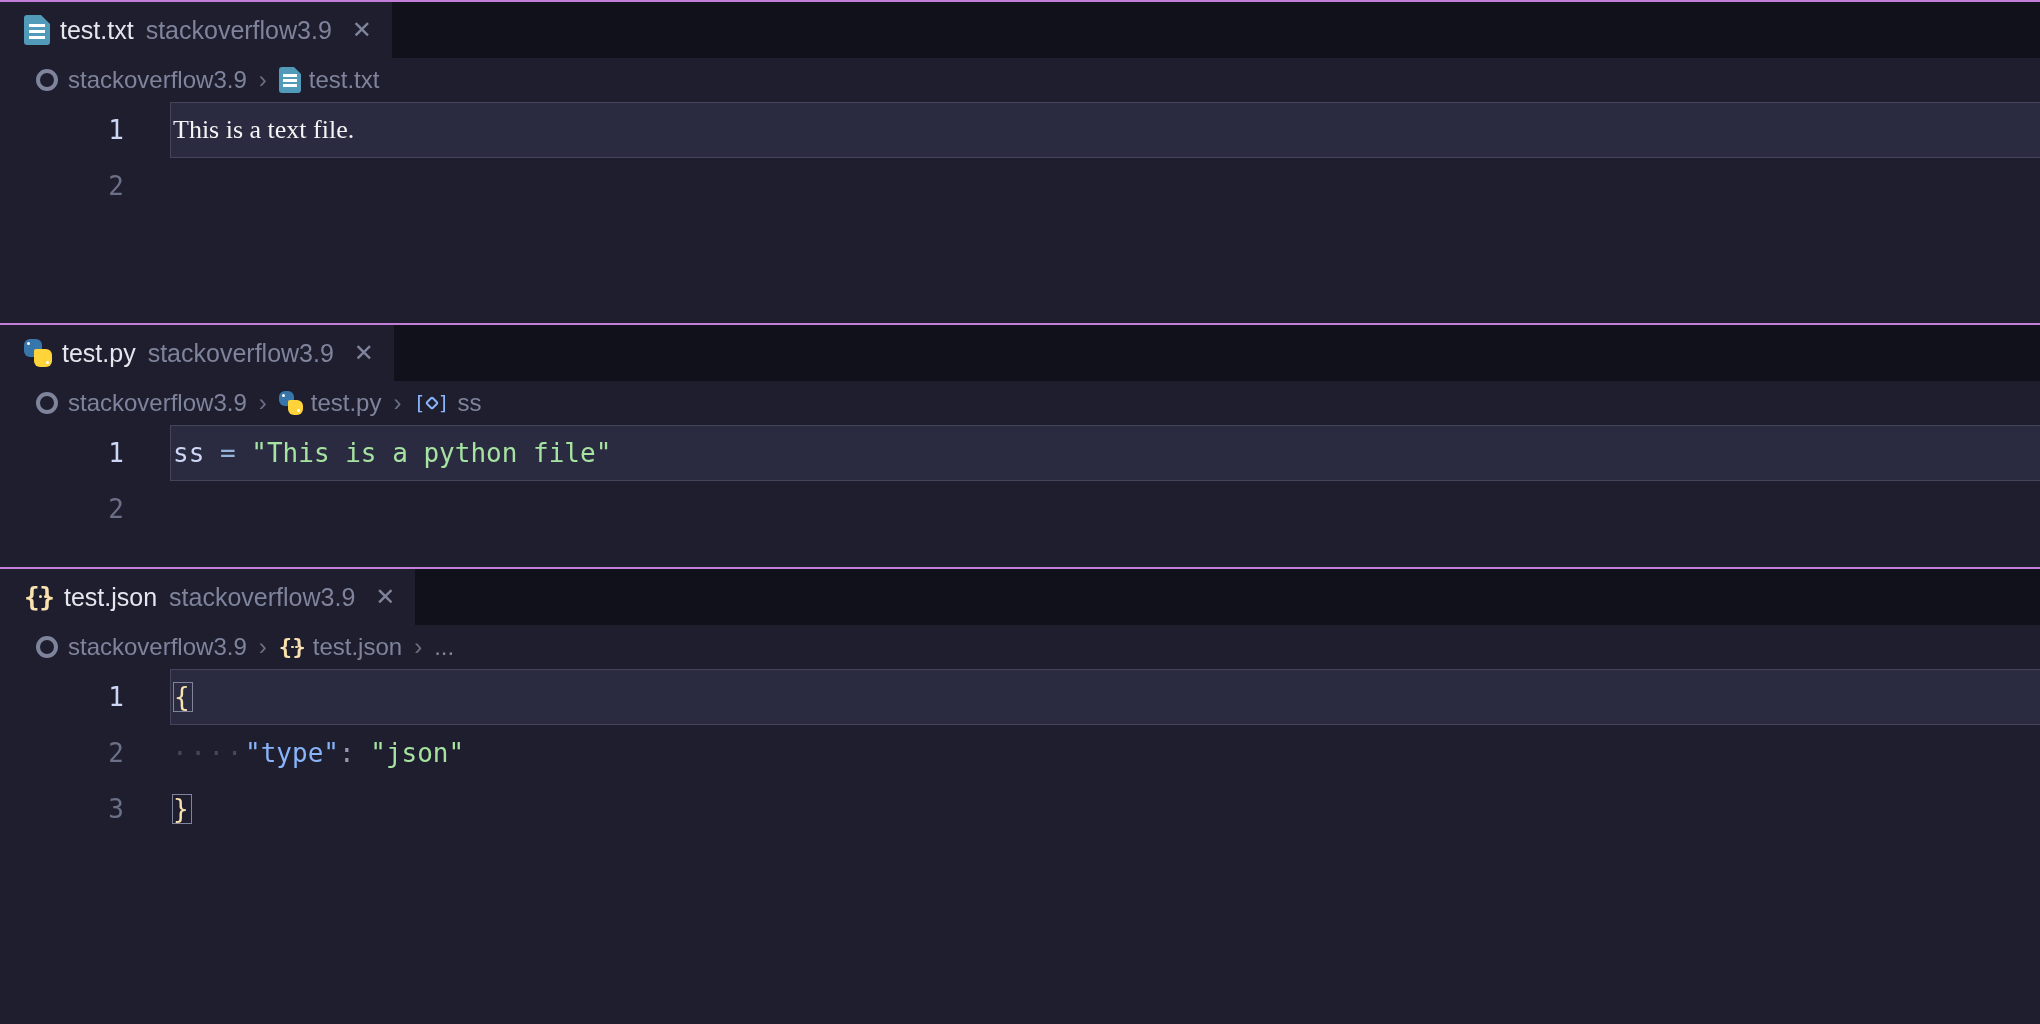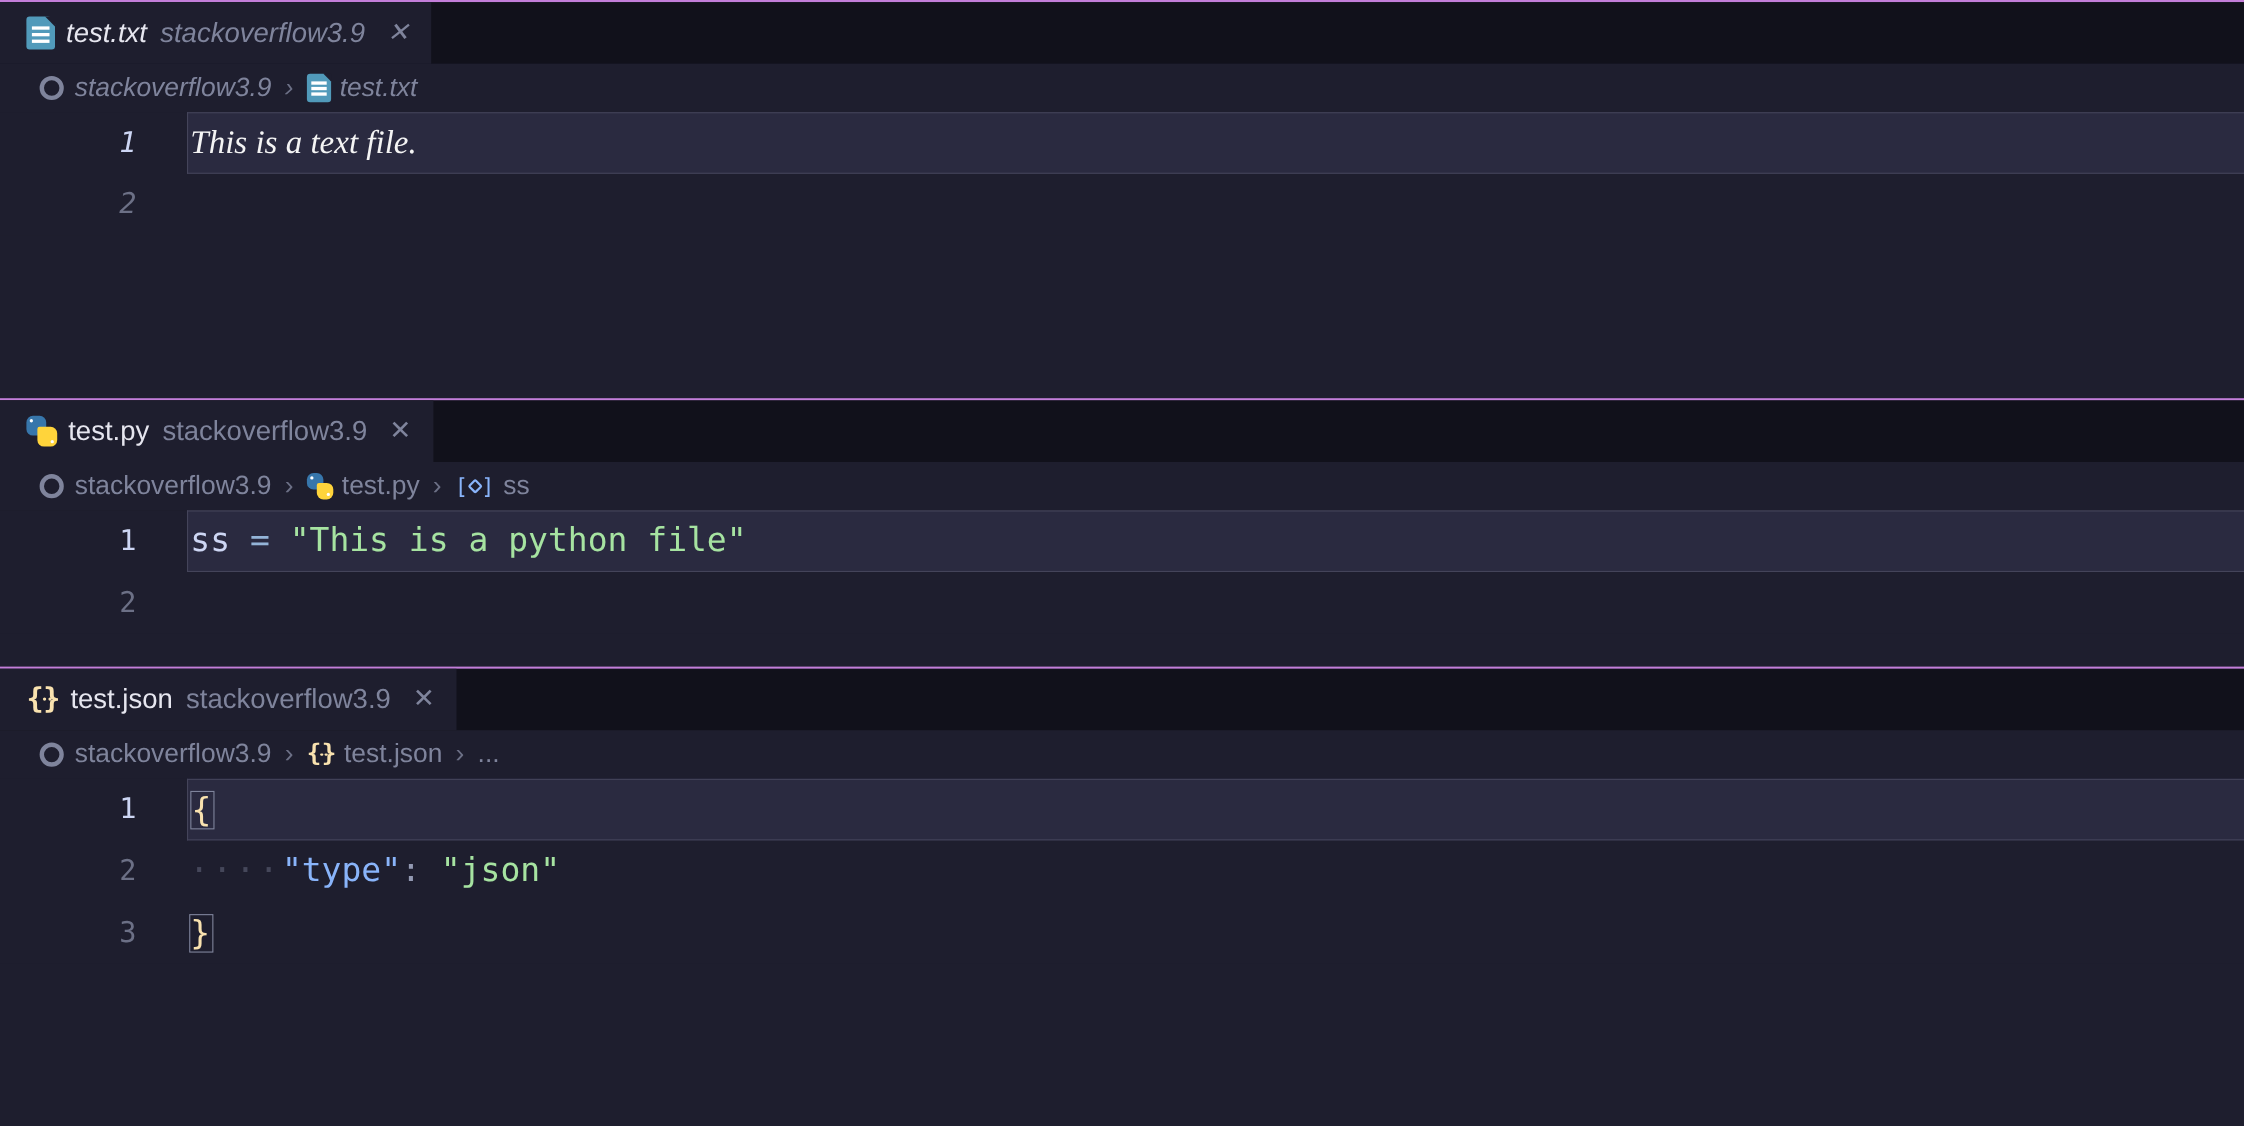--- a/index.html
+++ b/index.html
@@ -61,21 +61,21 @@
     text-align: right;
     padding-right: 48px;
     color: #6c7086;
     font-size: 26px;
     line-height: 56px;
     font-family: "SF Mono", Menlo, Consolas, monospace;
   }
   .gutter .current { color: #cdd6f4; }
   .code {
     flex: 1;
-    font-size: 30px;
+    font-size: 26px;
     line-height: 56px;
     position: relative;
   }
   .code .line {
     height: 56px;
     display: flex;
     align-items: center;
     white-space: pre;
   }
   .code .hl {
@@ -148,21 +148,21 @@
   .ic-py .b{ position:absolute; right:0; bottom:0; width:18px; height:18px; background:#ffd43b; border-radius:2px 6px 6px 6px;}
   .ic-py .t::after{content:""; position:absolute; top:3px; left:3px; width:3px; height:3px; background:#fff; border-radius:50%;}
   .ic-py .b::after{content:""; position:absolute; bottom:3px; right:3px; width:3px; height:3px; background:#fff; border-radius:50%;}
   .ic-py.small{ width:24px; height:24px;}
   .ic-py.small .t, .ic-py.small .b{ width:15px; height:15px;}
 
   .cursor-box{
     display:inline-block; border:1px solid #7f849c; padding:0 2px 0 0; line-height:1.1;
   }
 
-  .pane1 { height: 362px; font-style: italic; }
+  .pane1 { height: 323px; }
   .pane2 { height: 244px; }
   .pane3 { height: 334px; }
 </style>
 </head>
 <body>
 
 <div class="pane pane1">
   <div class="tab-bar">
     <div class="tab">
       <span class="icon">

